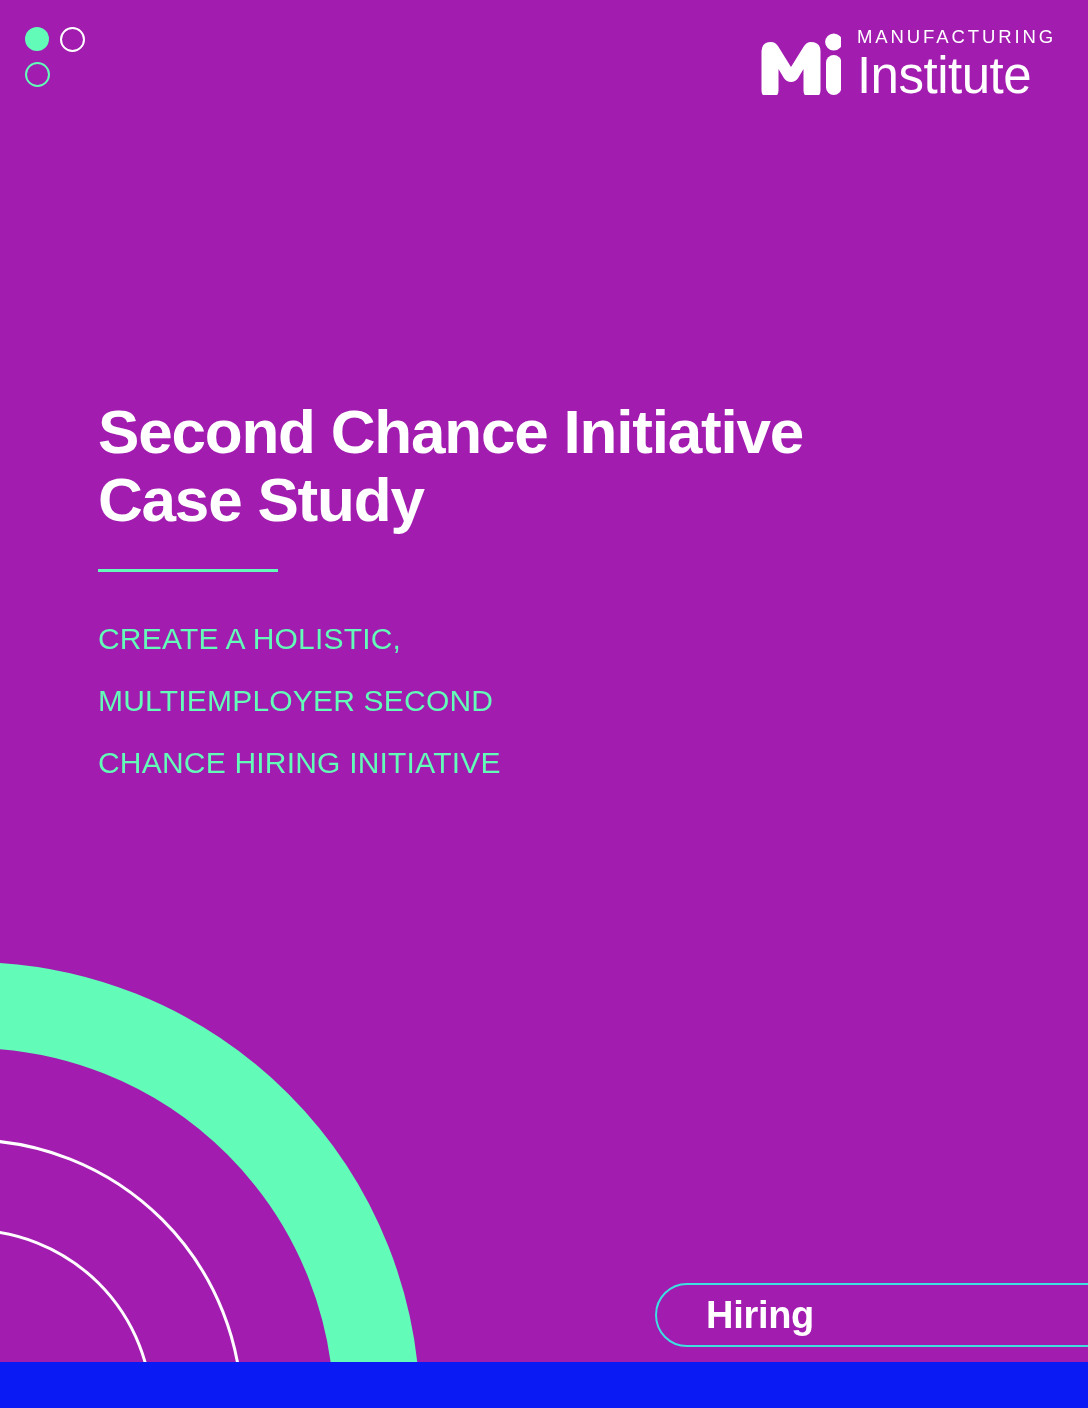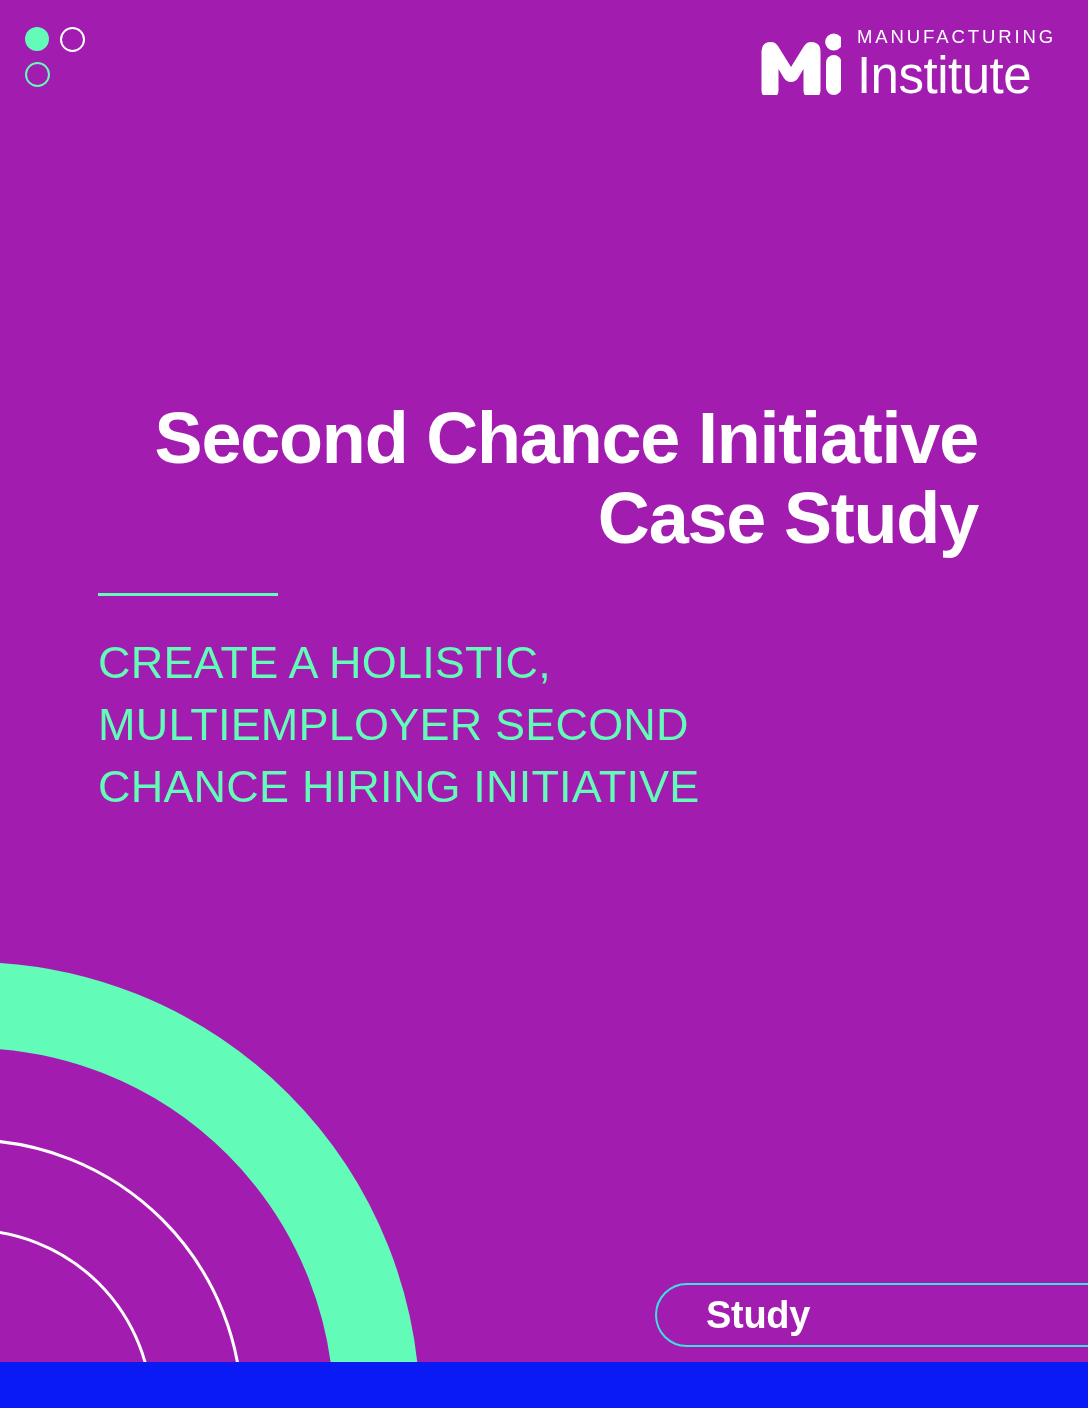--- a/index.html
+++ b/index.html
@@ -63,37 +63,36 @@
 
   
   .content {
     position:absolute;
     left:98px;
     top:398px;
     width:880px;
   }
   .title {
     color:#ffffff;
-    font-size:72px;
+    font-size:62px;
     font-weight:bold;
-    line-height:80px;
+    line-height:68px;
     letter-spacing:-1.2px;
     white-space:pre-line;
-    text-align:right;
   }
   .divider {
     width:180px;
     height:3px;
     background:#62fbb8;
     margin-top:35px;
   }
   .subtitle {
     margin-top:36px;
     color:#62fbb8;
-    font-size:45px;
+    font-size:30px;
     font-weight:400;
     line-height:62px;
     letter-spacing:0.2px;
     white-space:pre-line;
   }
 
   
   .arcs {
     position:absolute;
     left:0; bottom:0;
@@ -171,16 +170,16 @@
     </g>
     <g>
       <circle cx="-30" cy="470" r="272" fill="none" stroke="#ffffff" stroke-width="3"></circle>
     </g>
     <g>
       <circle cx="-30" cy="470" r="182" fill="none" stroke="#ffffff" stroke-width="3"></circle>
     </g>
   </svg>
 
   <div class="badge">
-    <span class="badge-b">Study</span>
+    <span class="badge-b">Hiring</span>
   </div>
 
 </div>
 
 </body></html>

